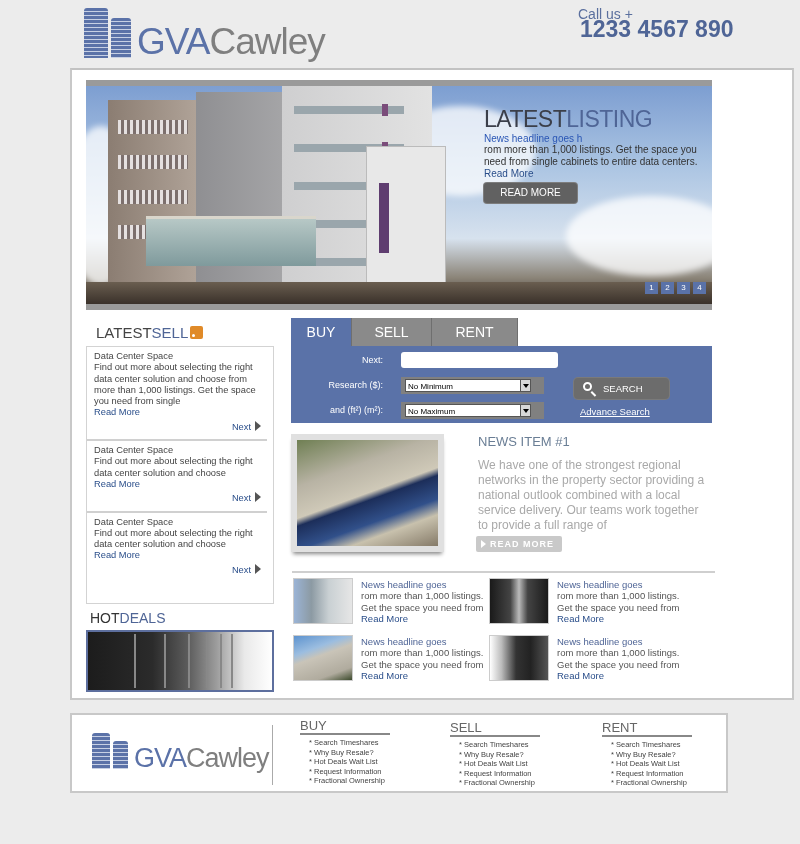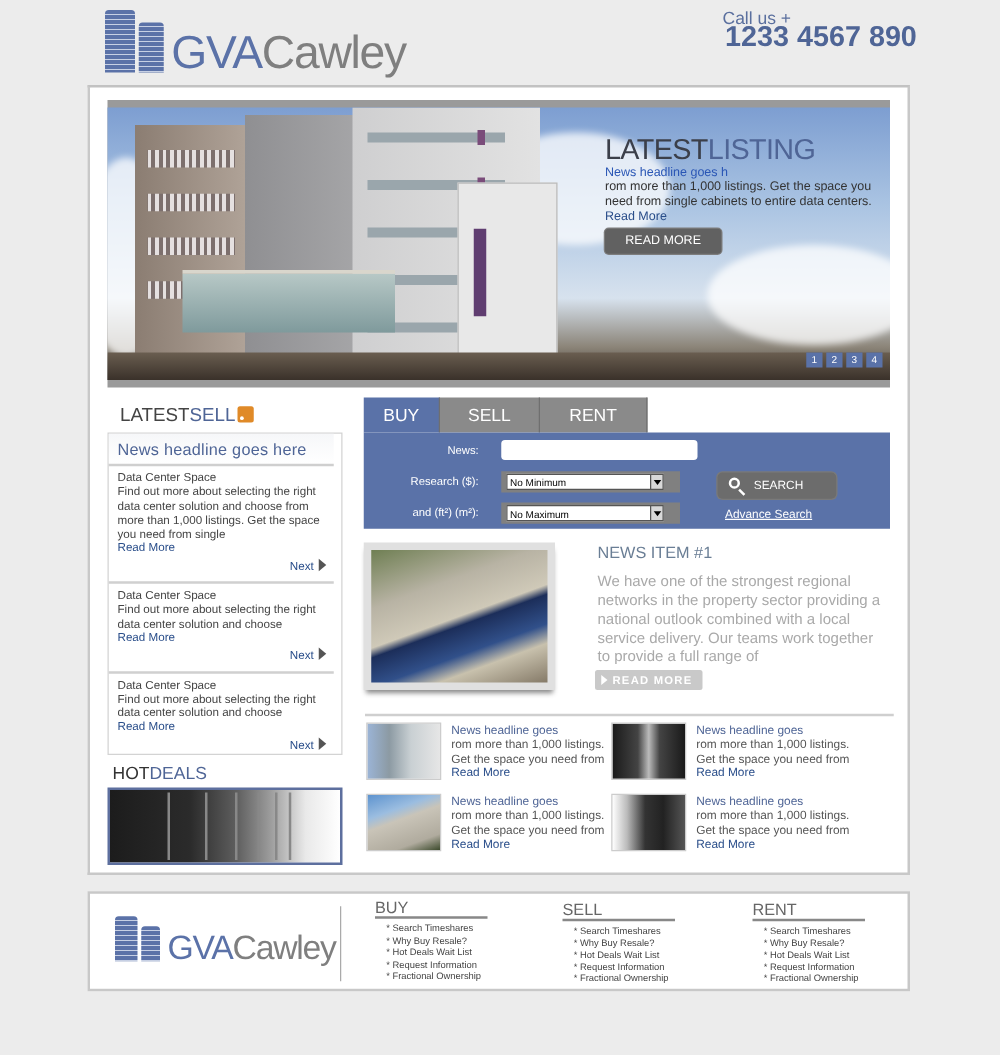--- a/index.html
+++ b/index.html
@@ -16,21 +16,21 @@
   .logo-gva { color: #5b72a8; }
   .logo-cawley { color: #7f7f7f; }
 
   .callus { position: absolute; left: 578px; top: 6px; color: #5a6f9e; font-size: 14px; }
   .phone { position: absolute; left: 580px; top: 16px; color: #4f6596; font-size: 23px; font-weight: bold; letter-spacing: 0px; }
 
   .nav { position: absolute; left: 340px; top: 41px; width: 388px; height: 28px; background: #5a72a8; display: flex; align-items: center; padding-left: 20px; gap: 0; border-top: 1px solid #485d90; }
   .nav-item { color: #fff; font-size: 12px; margin-right: 26px; cursor: pointer; }
 
   
-  .main { position: absolute; left: 70px; top: 68px; width: 658px; height: 632px; background: #fff; border: 2px solid #c8c8c8; border-top: 2px solid #c2c2c2; }
+  .main { position: absolute; left: 70px; top: 68px; width: 724px; height: 632px; background: #fff; border: 2px solid #c8c8c8; border-top: 2px solid #c2c2c2; }
 
   .hero { position: absolute; left: 14px; top: 10px; width: 626px; height: 230px; background: #9a9a9a; padding: 6px 0 6px 0; }
   .hero-img { position: relative; width: 626px; height: 218px; overflow: hidden;
     background: linear-gradient(180deg, #7d9ed1 0%, #a9c3e2 35%, #d7e2ee 70%, #8b8478 88%, #3c3630 100%); }
   .cloud { position: absolute; border-radius: 50%; background: rgba(255,255,255,0.75); filter: blur(3px); }
   .b1 { position: absolute; left: 22px; top: 14px; width: 90px; height: 190px; background: linear-gradient(90deg,#8b7d72,#b0a398); }
   .b1 .win { position: absolute; left: 10px; width: 70px; height: 14px; background: repeating-linear-gradient(90deg,#e5e0e0 0 3px,#7c6f6d 3px 6px); }
   .b2 { position: absolute; left: 110px; top: 6px; width: 100px; height: 200px; background: linear-gradient(90deg,#8f8f92,#a8a8aa); }
   .b3 { position: absolute; left: 196px; top: 0px; width: 150px; height: 210px; background: linear-gradient(90deg,#cfcfd0,#e2e2e2); }
   .b3 .stripe { position: absolute; left: 12px; width: 110px; height: 8px; background: #9aa6ac; }
@@ -176,21 +176,20 @@
           <div class="pager-btn">3</div>
           <div class="pager-btn">4</div>
         </div>
       </div>
     </div>
 
     <div class="ln-title">
       <span>LATEST</span><span class="accent">SELL</span><span class="rss"></span>
     </div>
     <div class="ln-box">
-      <div class="ln-head">News headline goes here</div>
 
       <div class="ln-item">
         <div>Data Center Space</div>
         <div>Find out more about selecting the right data center solution and choose from more than 1,000 listings. Get the space you need from single</div>
         <div class="read">Read More</div>
         <div class="next"><span>Next</span></div>
       </div>
       <div class="ln-item">
         <div>Data Center Space</div>
         <div>Find out more about selecting the right data center solution and choose</div>
@@ -214,21 +213,21 @@
       <div class="rack" style="left:132px"></div>
       <div class="rack" style="left:143px"></div>
     </div>
 
     <div class="tabs">
       <div class="tab active" style="width:61px">BUY</div>
       <div class="tab" style="width:80px">SELL</div>
       <div class="tab" style="width:86px">RENT</div>
     </div>
     <div class="search-panel">
-      <div class="lbl" style="left:30px;top:9px;width:62px">News:</div>
+      <div class="lbl" style="left:30px;top:9px;width:62px">Next:</div>
       <input class="town-input" value="" style="">
 
       <div class="lbl" style="left:10px;top:34px;width:82px">Research ($):</div>
       <div class="sel-wrap" style="top:31px">
         <div class="sel"><span>No Minimum</span><span class="sel-arrow"></span></div>
       </div>
 
       <div class="lbl" style="left:10px;top:59px;width:82px">and (ft²) (m²):</div>
       <div class="sel-wrap" style="top:56px">
         <div class="sel"><span>No Maximum</span><span class="sel-arrow"></span></div>

